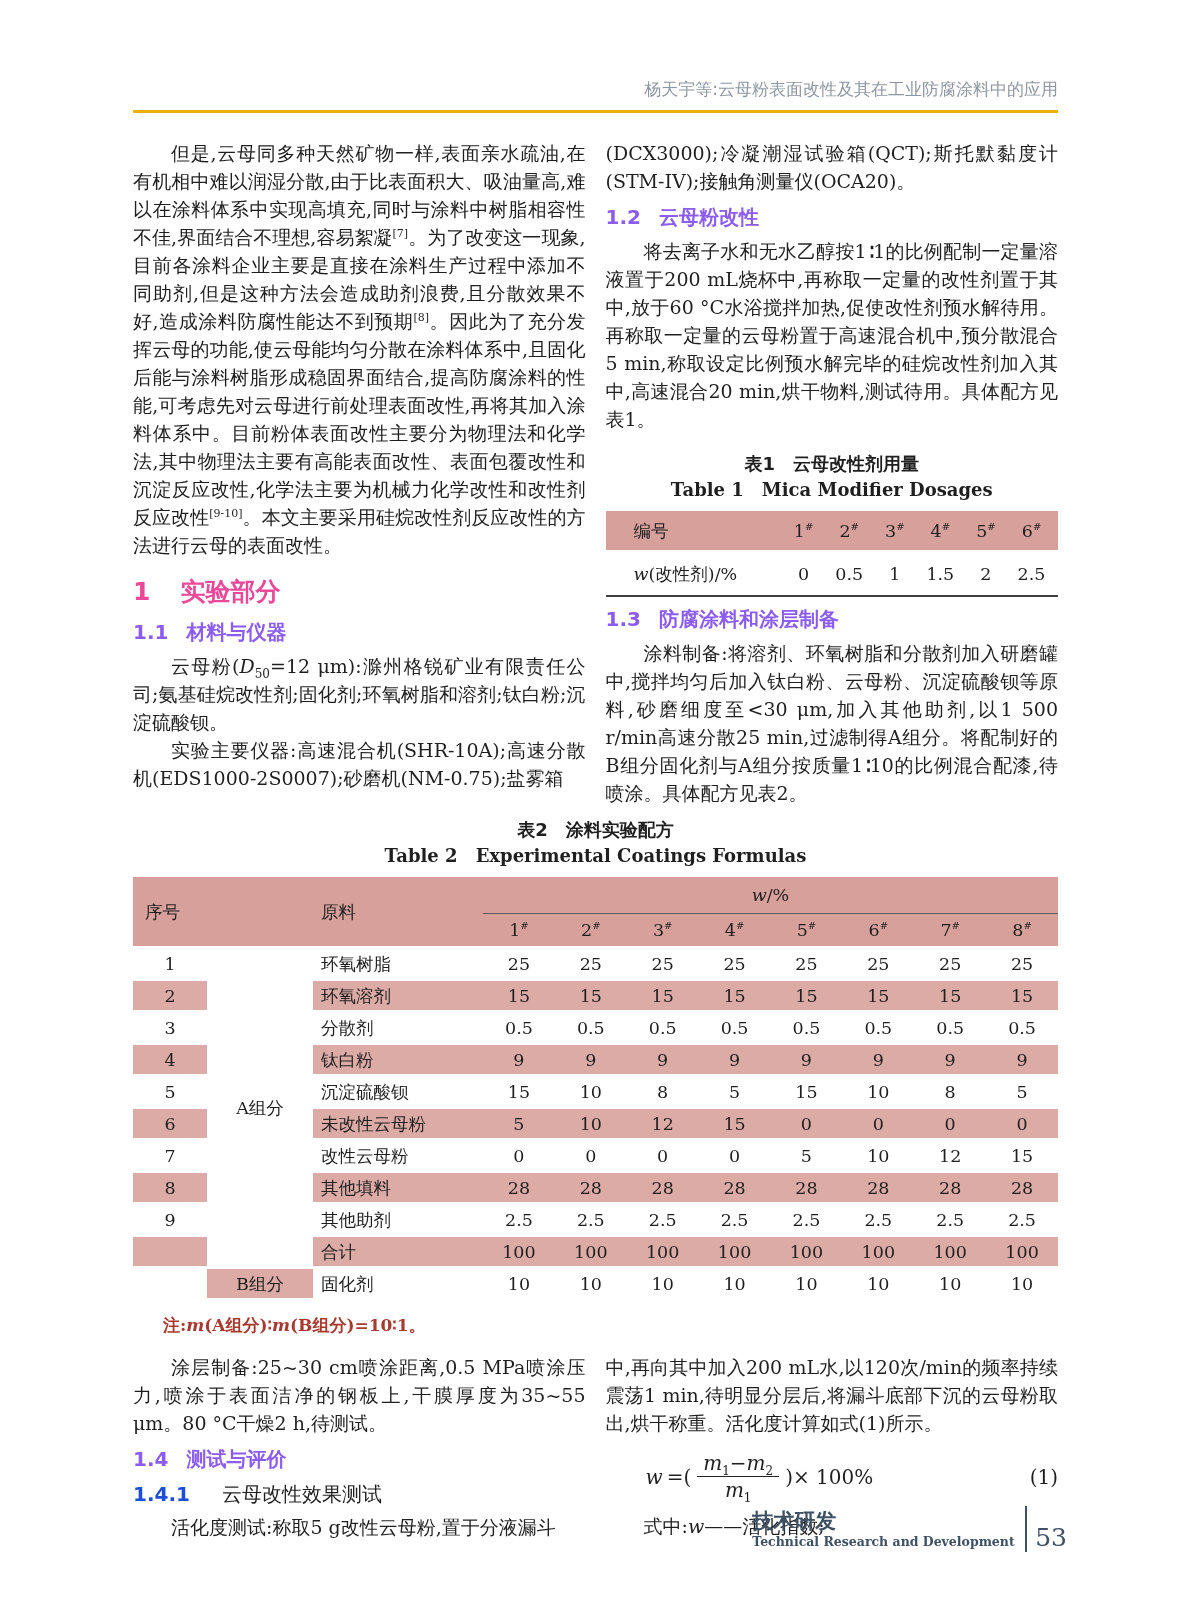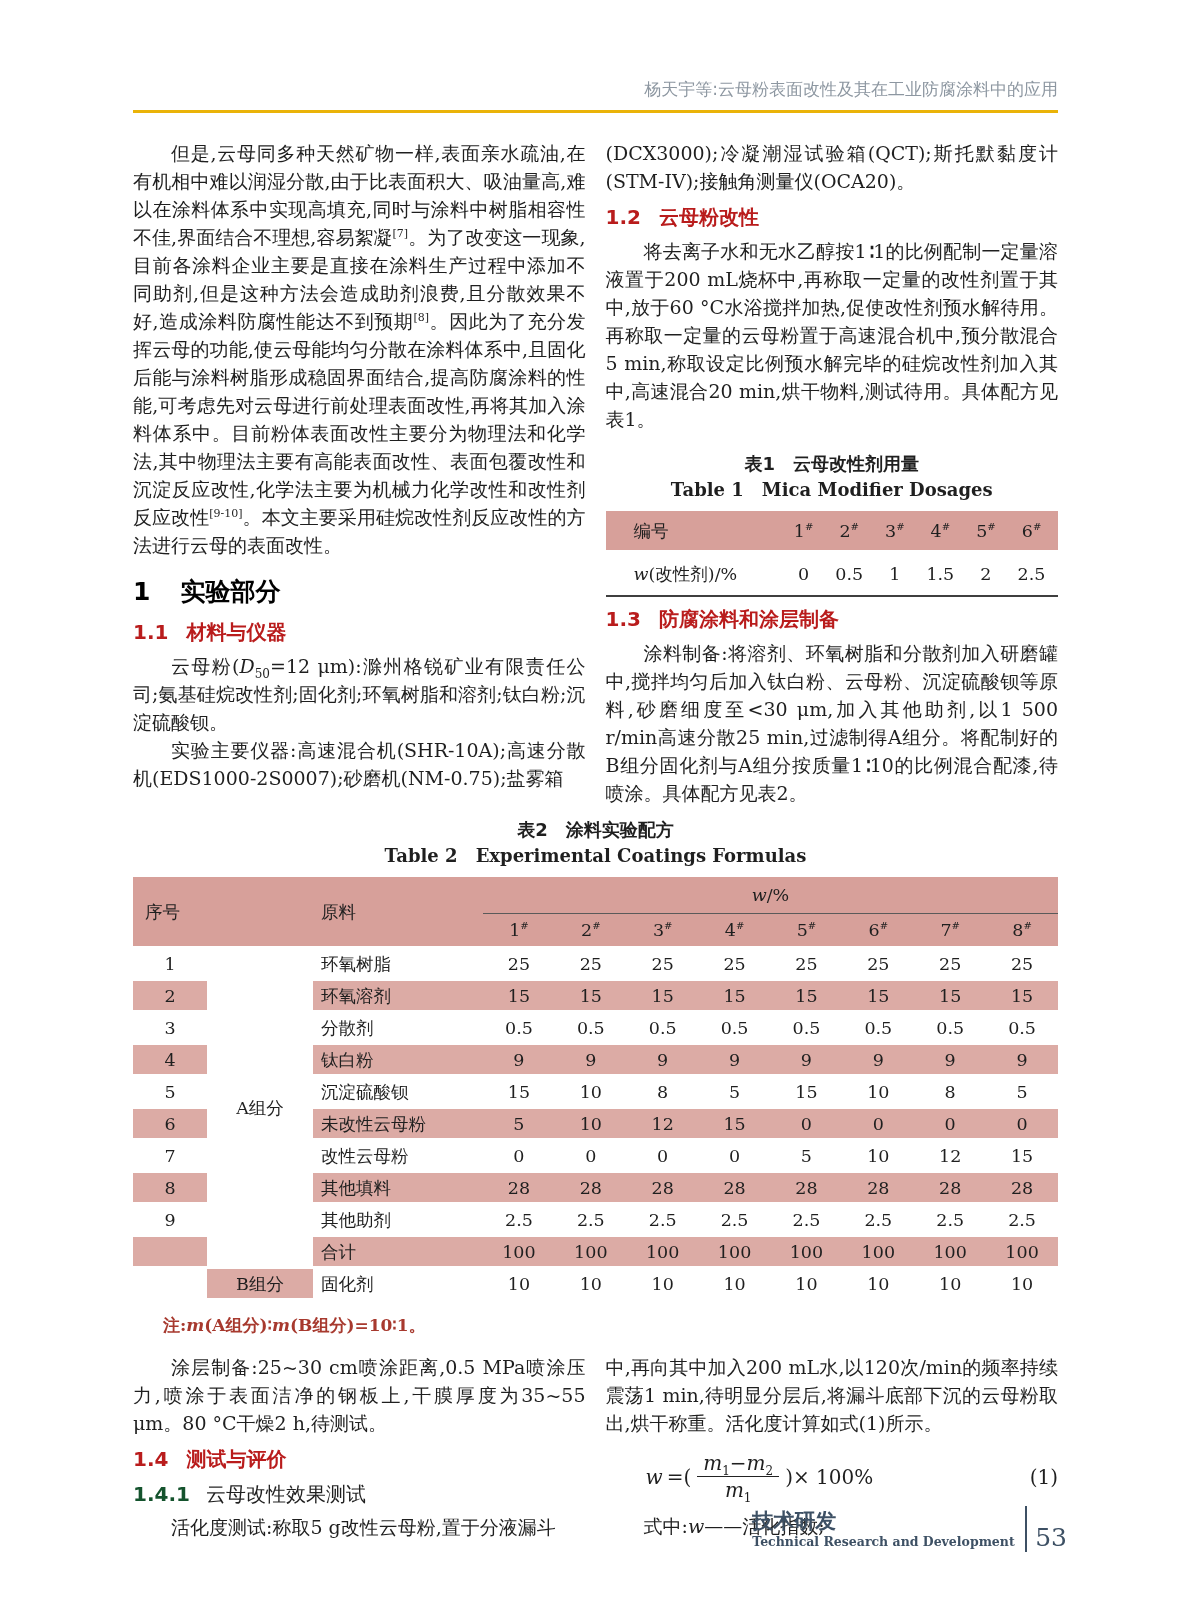--- a/index.html
+++ b/index.html
@@ -19,28 +19,28 @@
   .cols{display:flex;gap:20px;}
   .col{flex:1 1 0;min-width:0;}
   .top-cols{margin-top:26px;}
   .bot-cols{margin-top:14px;}
   p{margin:0;font-size:19px;line-height:28px;text-align:justify;}
   p.indent{text-indent:2em;}
   sup.ref{font-size:11px;vertical-align:super;line-height:0;}
   i.var{font-style:italic;}
   sub{font-size:12px;line-height:0;}
   
-  .sec1{margin:16px 0 10px 0;color:#000000;font-family:"DejaVu Sans","Liberation Sans",sans-serif;
+  .sec1{margin:16px 0 10px 0;color:#ec4899;font-family:"DejaVu Sans","Liberation Sans",sans-serif;
         font-size:25px;font-weight:bold;}
   .sec1 .num{margin-right:30px;}
-  .sec2{margin:8px 0 6px 0;color:#b91c1c;font-family:"DejaVu Sans","Liberation Sans",sans-serif;
+  .sec2{margin:8px 0 6px 0;color:#8b5cf6;font-family:"DejaVu Sans","Liberation Sans",sans-serif;
         font-size:20px;font-weight:bold;line-height:28px;}
   .sec2 .num{margin-right:18px;}
   .sec3{margin:4px 0 4px 0;font-size:20px;font-weight:normal;line-height:30px;}
-  .sec3 .num{color:#14532d;font-family:"DejaVu Sans","Liberation Sans",sans-serif;font-weight:bold;margin-right:16px;}
+  .sec3 .num{color:#1d4ed8;font-family:"DejaVu Sans","Liberation Sans",sans-serif;font-weight:bold;margin-right:32px;}
   
   .tbl-title{text-align:center;font-weight:bold;}
   .tbl-title .cn{font-family:"DejaVu Sans","Liberation Sans",sans-serif;font-size:18px;line-height:26px;}
   .tbl-title .en{font-size:18px;line-height:26px;}
   .tbl-title .gap{margin-left:18px;}
   .t1-title{margin-top:18px;}
   .t2-title{margin-top:10px;margin-bottom:8px;}
   
   table{border-collapse:collapse;width:100%;}
   th,td{font-weight:normal;text-align:center;font-size:17.5px;}

